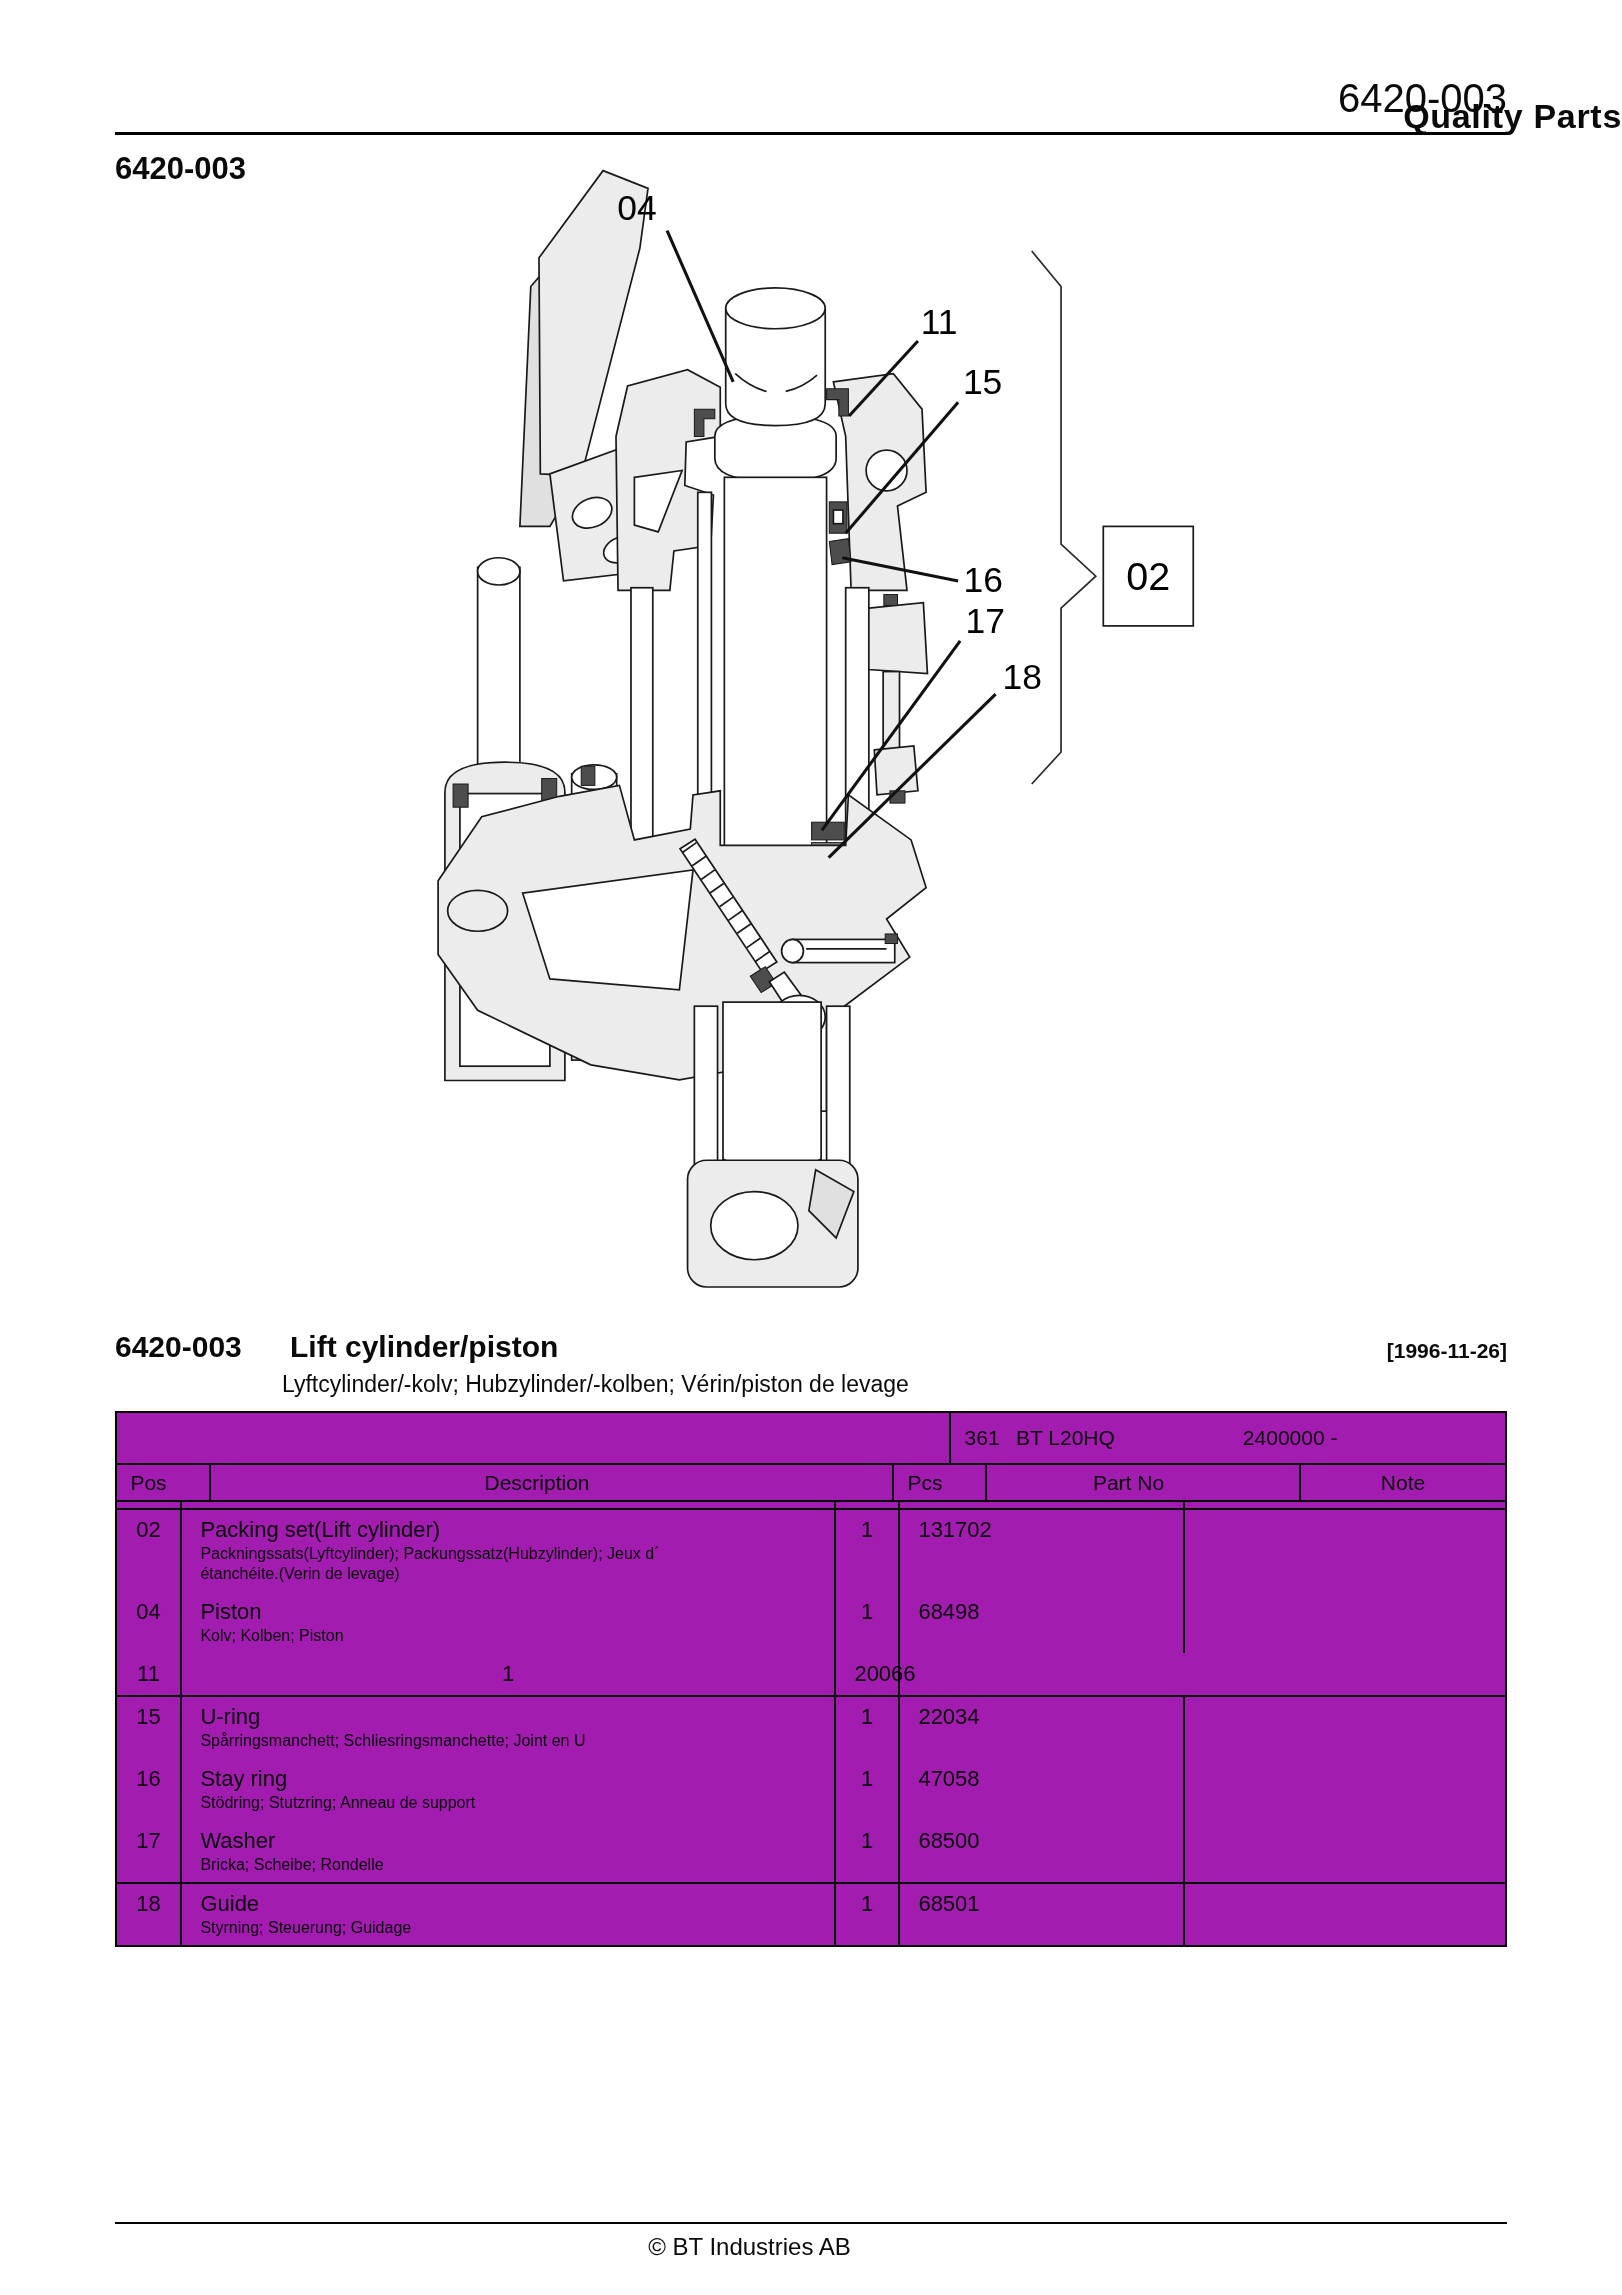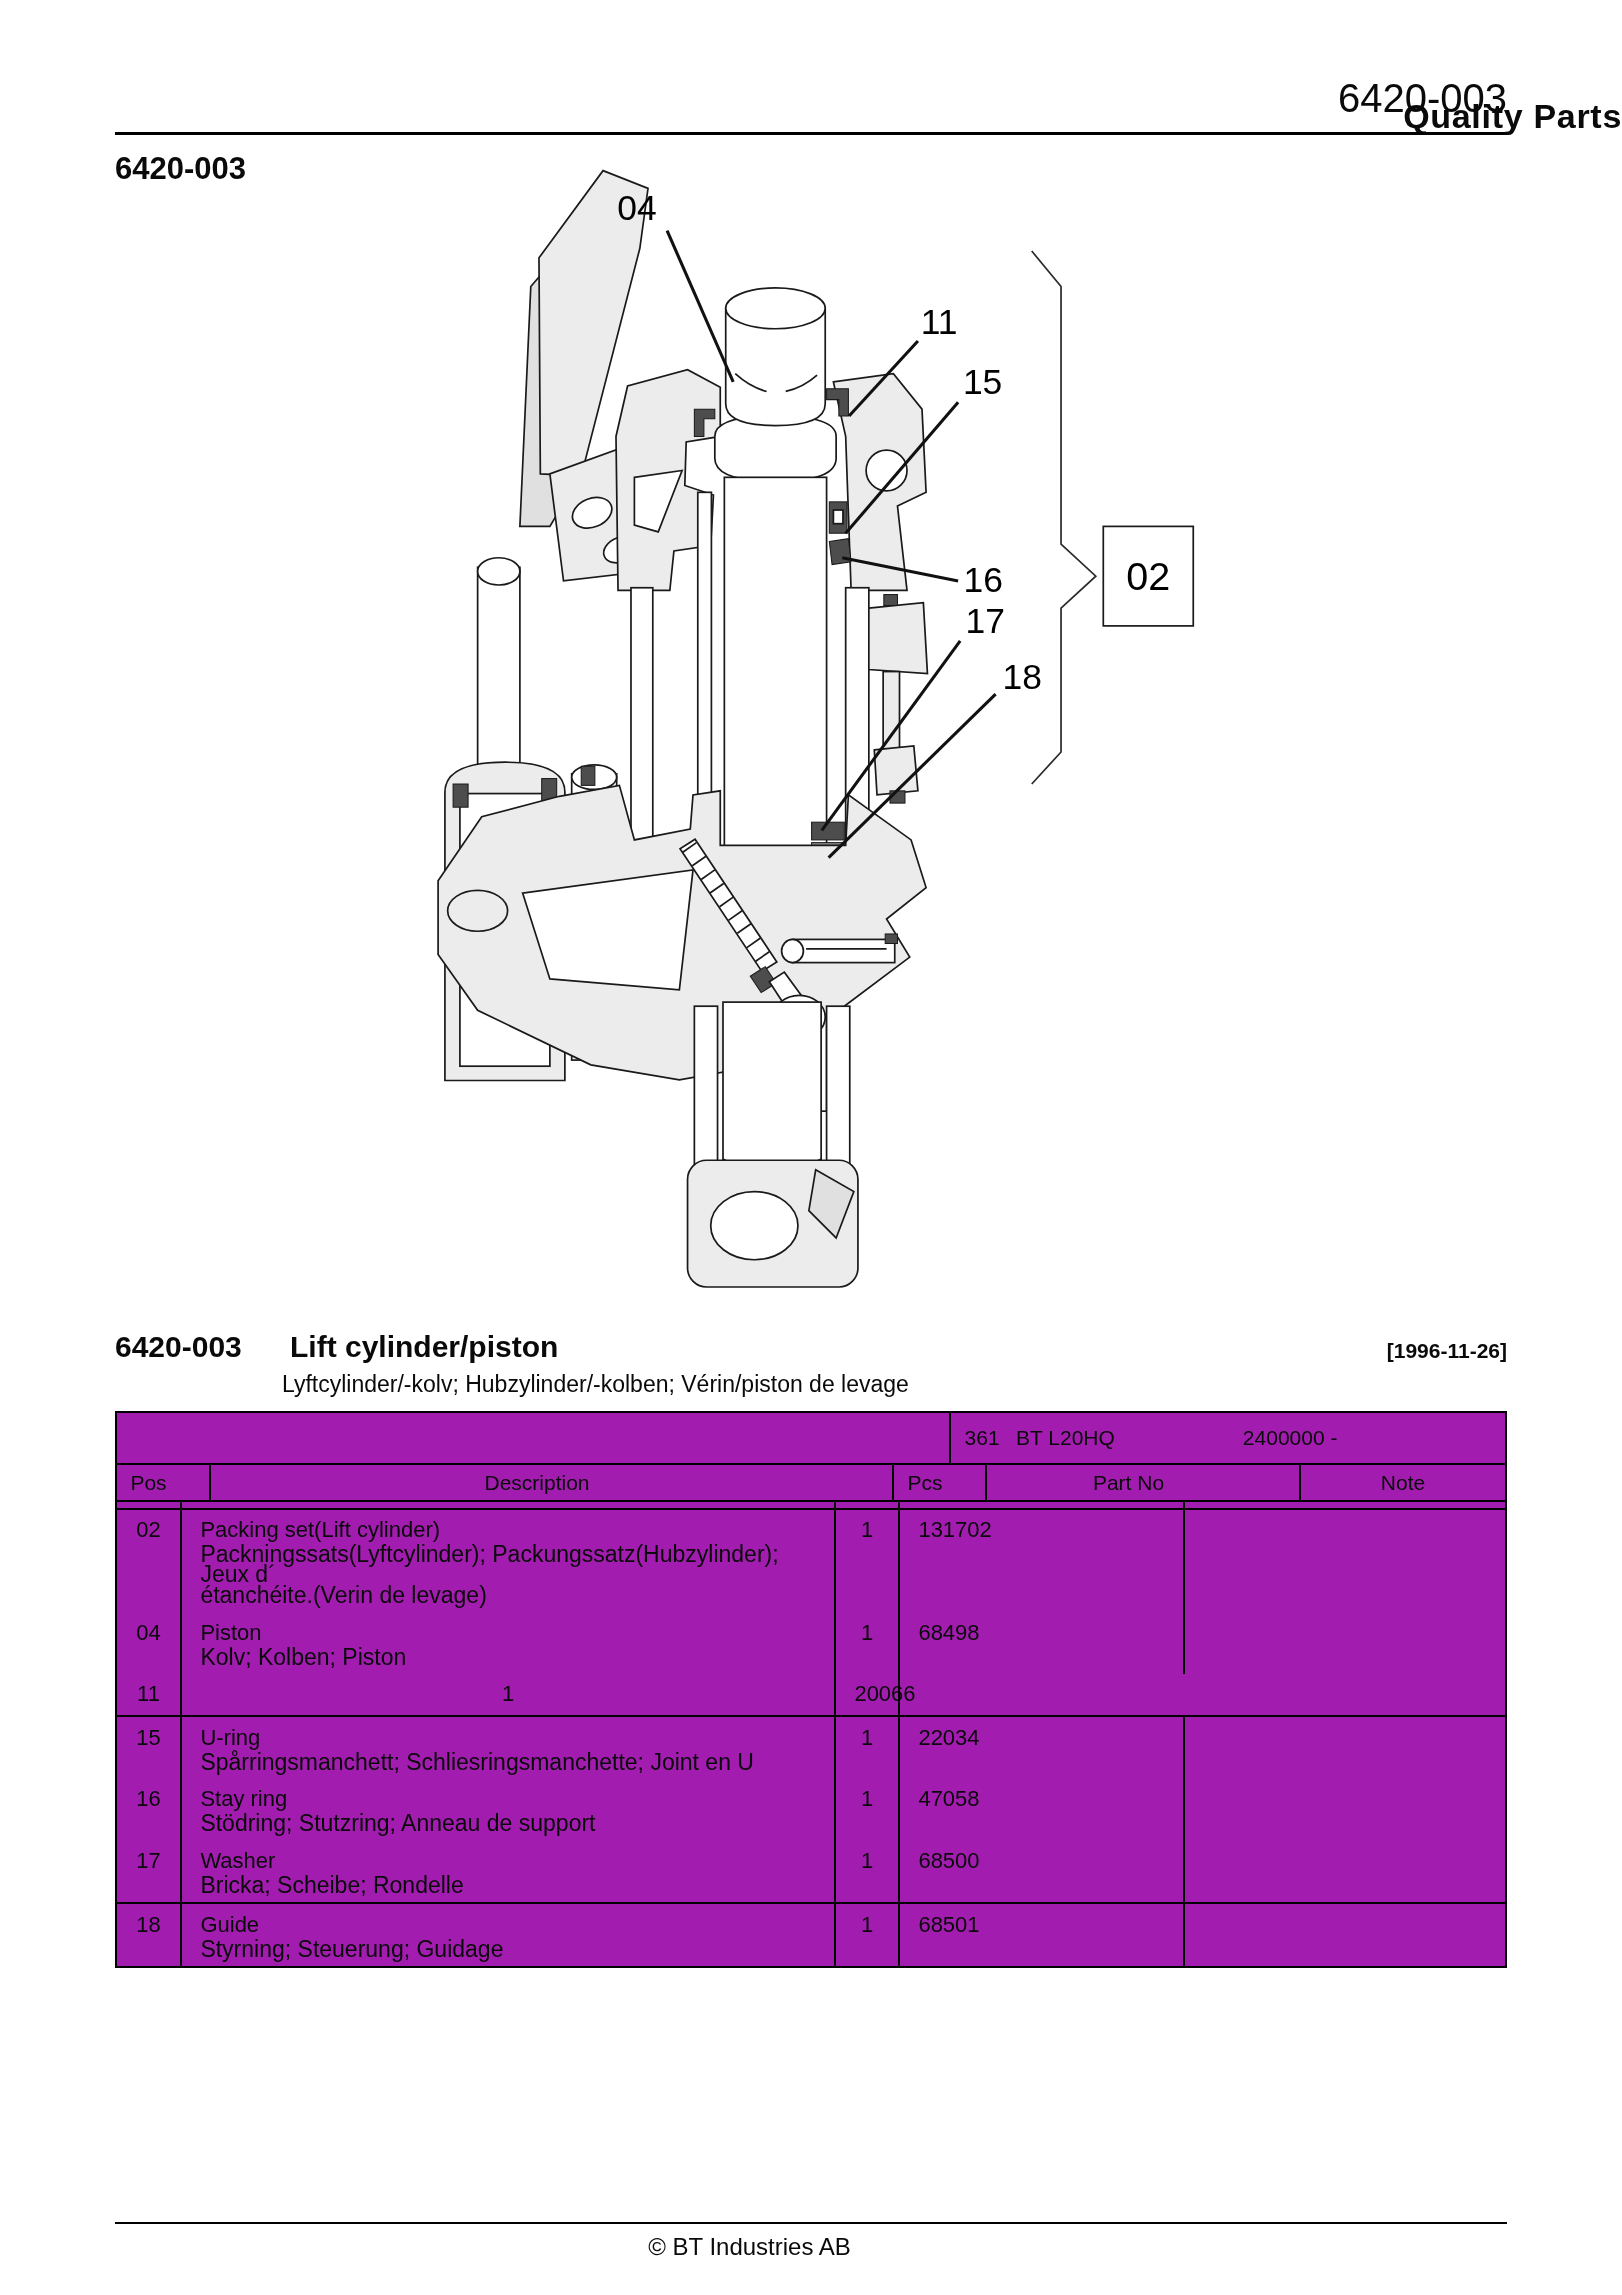--- a/index.html
+++ b/index.html
@@ -45,21 +45,21 @@
   .grid-row{display:grid;grid-template-columns:63px 654px 64px 285px 1fr;}
   .grid-row .c{border-left:2px solid #000;}
   .grid-row .c:first-child{border-left:none;}
   #tbl-head{height:35px;border-bottom:2px solid #000;font-size:21px;gap:29px;}
   #tbl-head .c{display:flex;align-items:center;justify-content:center;}
   #dbl-line{height:5.5px;border-bottom:2px solid #000;}
   .prow .c{padding-top:5.5px;padding-bottom:6.8px;}
   .prow .pos{text-align:center;font-size:22px;line-height:29px;}
   .prow .desc{padding-left:18.4px;padding-right:13.6px;}
   .prow .desc .main{font-size:22px;line-height:29px;}
-  .prow .desc .sub{font-size:23px;line-height:20.4px;white-space:pre-line;}
+  .prow .desc .sub{font-size:16px;line-height:20.4px;white-space:pre-line;}
   .prow .pcs{text-align:center;font-size:22px;line-height:29px;}
   .prow .pno{padding-left:18.4px;font-size:22px;line-height:29px;}
   .prow.sep{border-top:2px solid #000;}
 
   
   #ftr-rule{top:2222px;left:115px;width:1392px;height:2px;background:#000;}
   #ftr-text{top:2233px;left:0;width:1499px;text-align:center;font-size:24px;}
 </style>
 </head>
 <body>

